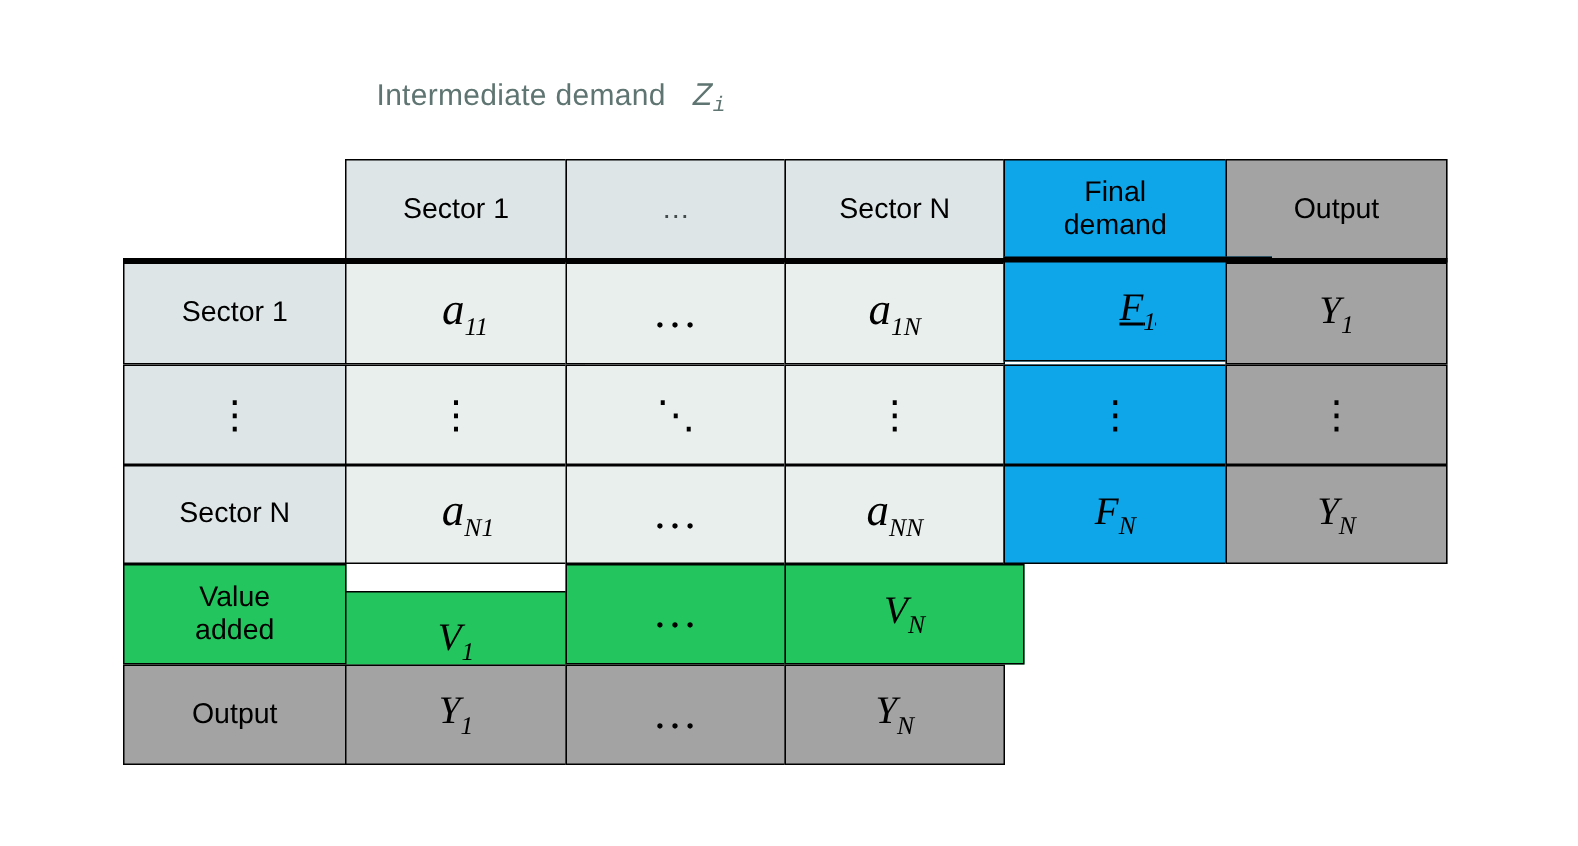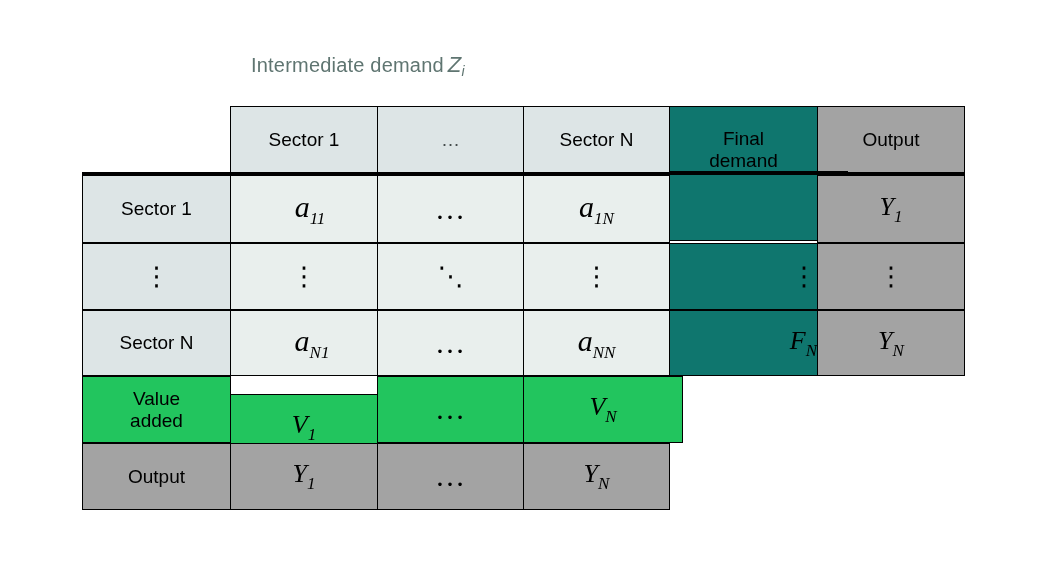--- a/index.html
+++ b/index.html
@@ -19,24 +19,24 @@
   #diagram-title {
     position: absolute;
     left: 251px;
     top: 52px;
     font-size: 20px;
     color: #5f7571;
     letter-spacing: 0.2px;
     white-space: nowrap;
   }
   #diagram-title .math {
-    font-family: Liberation Sans, sans-serif;
+    font-family: Liberation Mono, monospace;
     font-style: italic;
     font-size: 22px;
-    margin-left: 4px;
+    margin-left: 18px;
   }
   #diagram-title .math .sub {
     font-size: 14px;
     vertical-align: -4px;
     font-style: italic;
   }
 
   
   #io-table {
     position: absolute;
@@ -56,21 +56,21 @@
     font-size: 19px;
     color: #000000;
     line-height: 1.15;
     background: #ffffff;
   }
 
   
   .bg-head       { background: #dde5e6; }
   .bg-rowhead    { background: #dde5e6; }
   .bg-matrix     { background: #e9efed; }
-  .bg-final      { background: #0f766e; justify-content: flex-end; }
+  .bg-final      { background: #0ea5e9; }
   .bg-white      { background: #a3a3a3; }
   .bg-valueadded { background: #22c55e; align-items: center; }
 
   
   .thick-top { border-top: 3px solid #000000; }
 
   
   .math-cell {
     font-family: "Liberation Serif", serif;
     font-style: italic;

